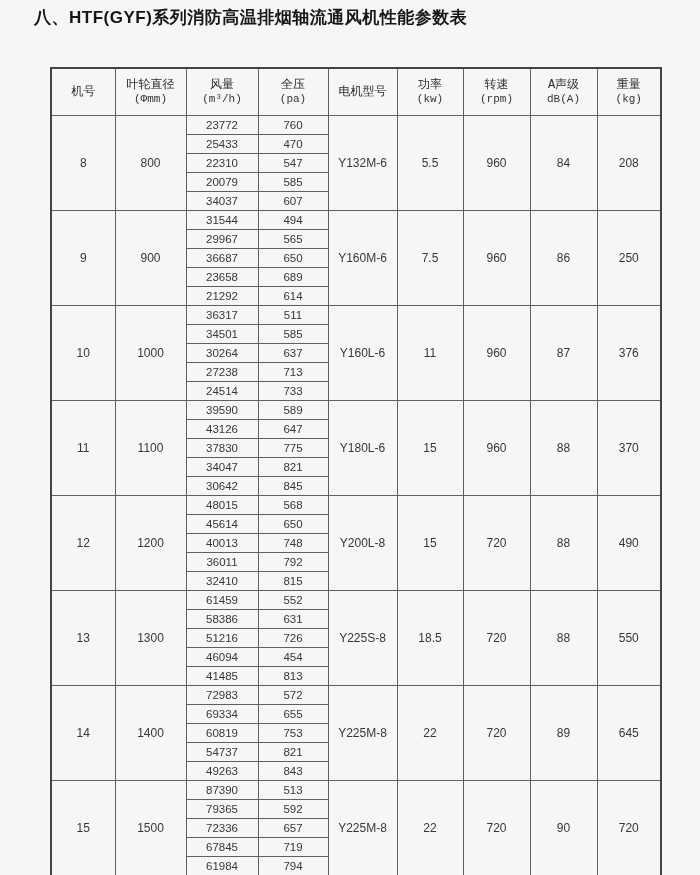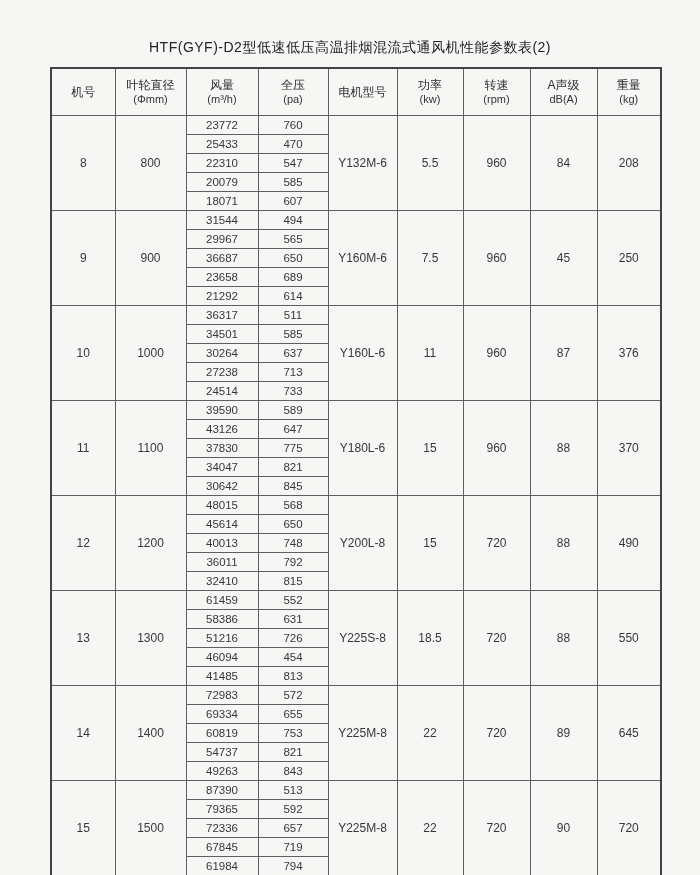--- a/index.html
+++ b/index.html
@@ -63,20 +63,21 @@
   table.doc-table {
     border: 2px solid #434343;
     border-bottom: 3px solid #2c2c2c;
   }
   table.doc-table th {
     height: 46px;
     font-weight: normal;
     font-size: 12px;
     line-height: 1.25;
     color: #2c2c2c;
+    font-family: Liberation Mono, monospace;
   }
   table.doc-table th .hdr-sub {
     display: block;
     font-size: 11px;
     color: #333333;
   }
   table.doc-table td {
     height: 18px;
     font-size: 11.5px;
   }
@@ -91,22 +92,22 @@
   col.c-motor-model       { width: 69px; }
   col.c-power             { width: 66px; }
   col.c-speed             { width: 67px; }
   col.c-noise-level       { width: 67px; }
   col.c-weight            { width: 64px; }
 </style>
 </head>
 <body>
 
 <div class="page">
+  <div class="doc-title">八、HTF(GYF)系列消防高温排烟轴流通风机性能参数表</div>
 
-  <div class="doc-subtitle">HTF(GYF)-D2型低速低压高温排烟混流式通风机性能参数表(2)</div>
 
   <div class="table-wrap">
     <table class="doc-table">
       <colgroup>
         <col class="c-fan-no">
         <col class="c-impeller-diameter">
         <col class="c-air-volume">
         <col class="c-total-pressure">
         <col class="c-motor-model">
         <col class="c-power">
@@ -145,32 +146,32 @@
           </tr>
           <tr>
             <td>22310</td>
             <td>547</td>
           </tr>
           <tr>
             <td>20079</td>
             <td>585</td>
           </tr>
           <tr>
-            <td>18071</td>
+            <td>34037</td>
             <td>607</td>
           </tr>
           <tr>
             <td class="merged" rowspan="5">9</td>
             <td class="merged" rowspan="5">900</td>
             <td>31544</td>
             <td>494</td>
             <td class="merged" rowspan="5">Y160M-6</td>
             <td class="merged" rowspan="5">7.5</td>
             <td class="merged" rowspan="5">960</td>
-            <td class="merged" rowspan="5">45</td>
+            <td class="merged" rowspan="5">86</td>
             <td class="merged" rowspan="5">250</td>
           </tr>
           <tr>
             <td>29967</td>
             <td>565</td>
           </tr>
           <tr>
             <td>36687</td>
             <td>650</td>
           </tr>

